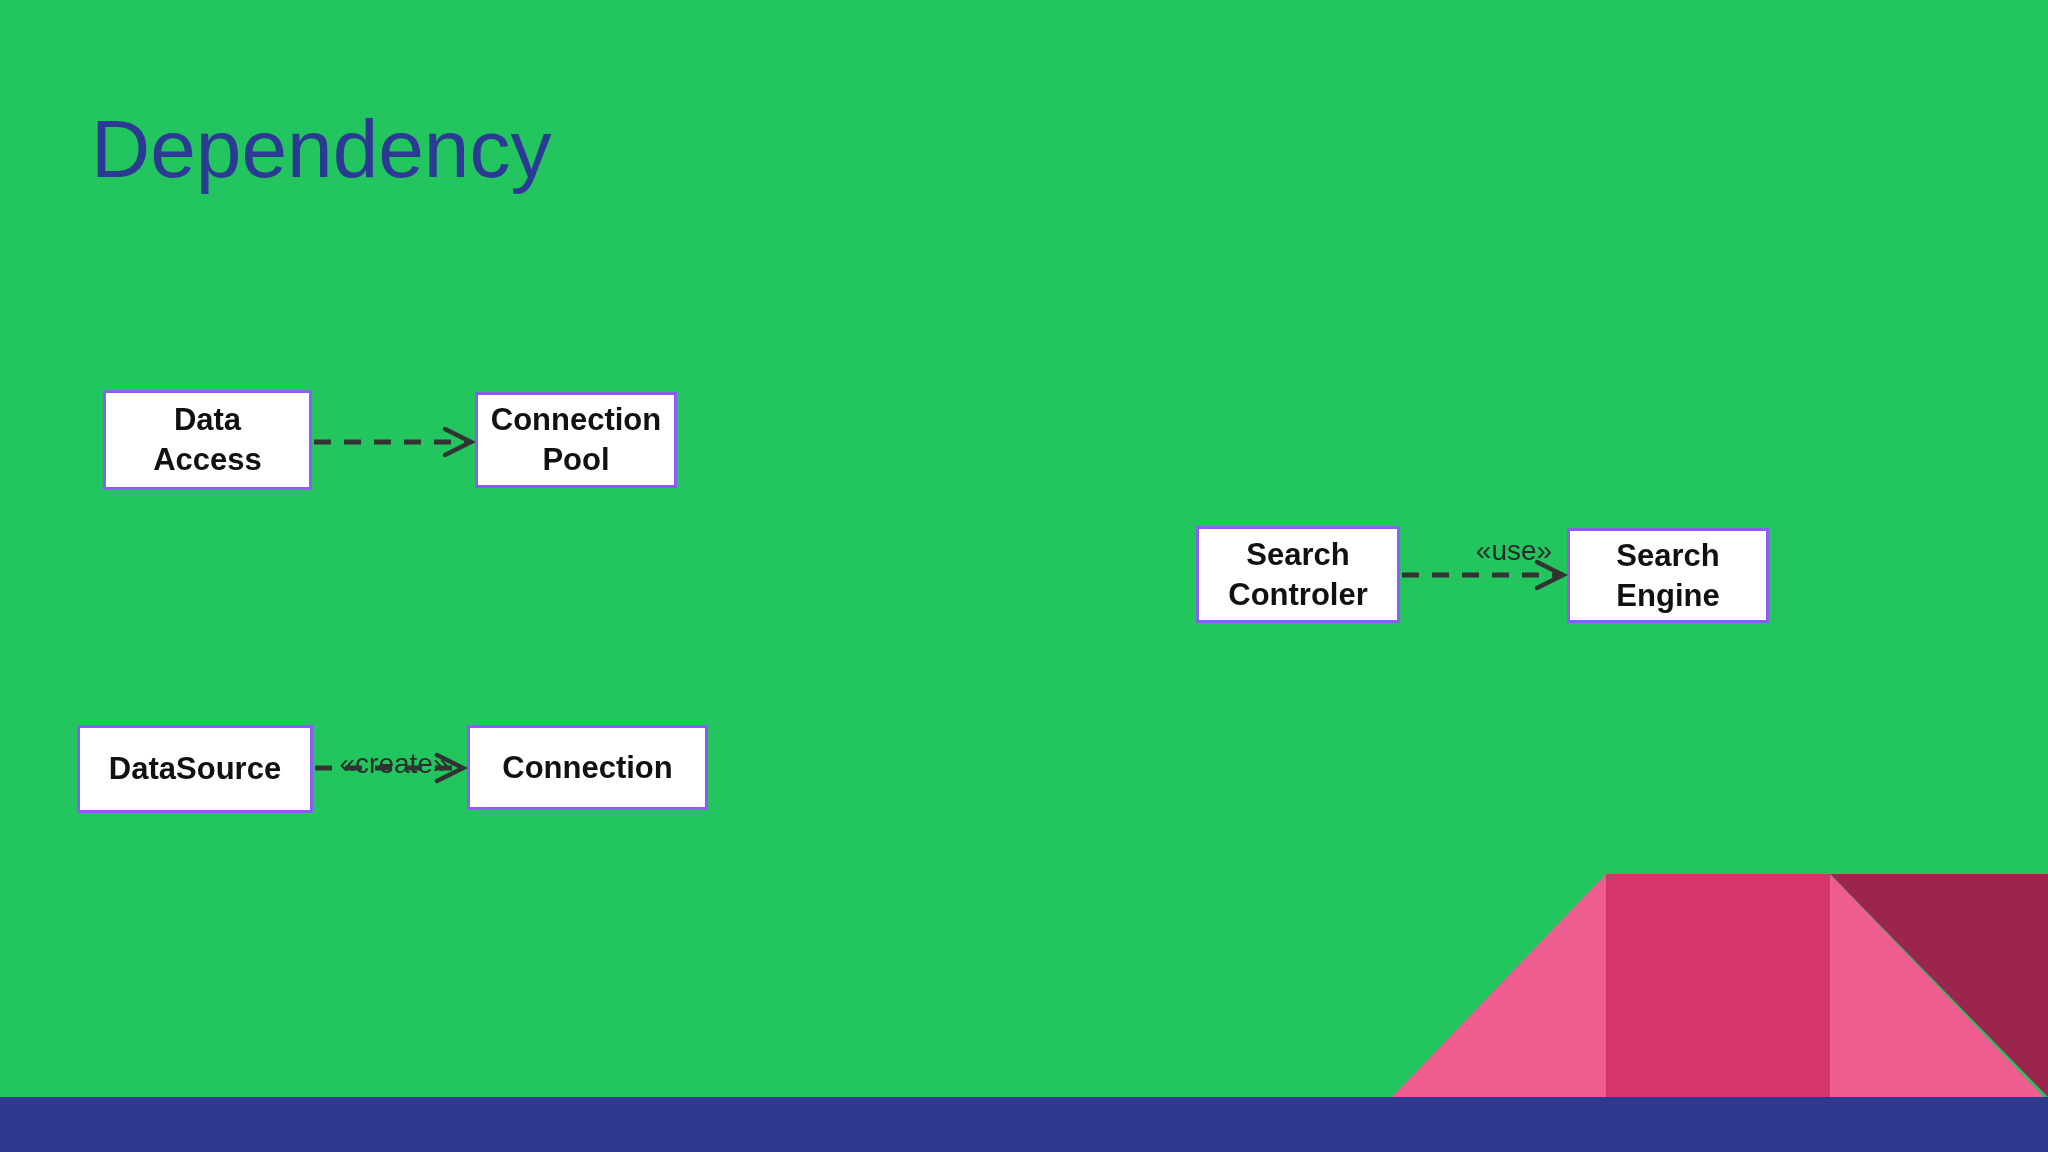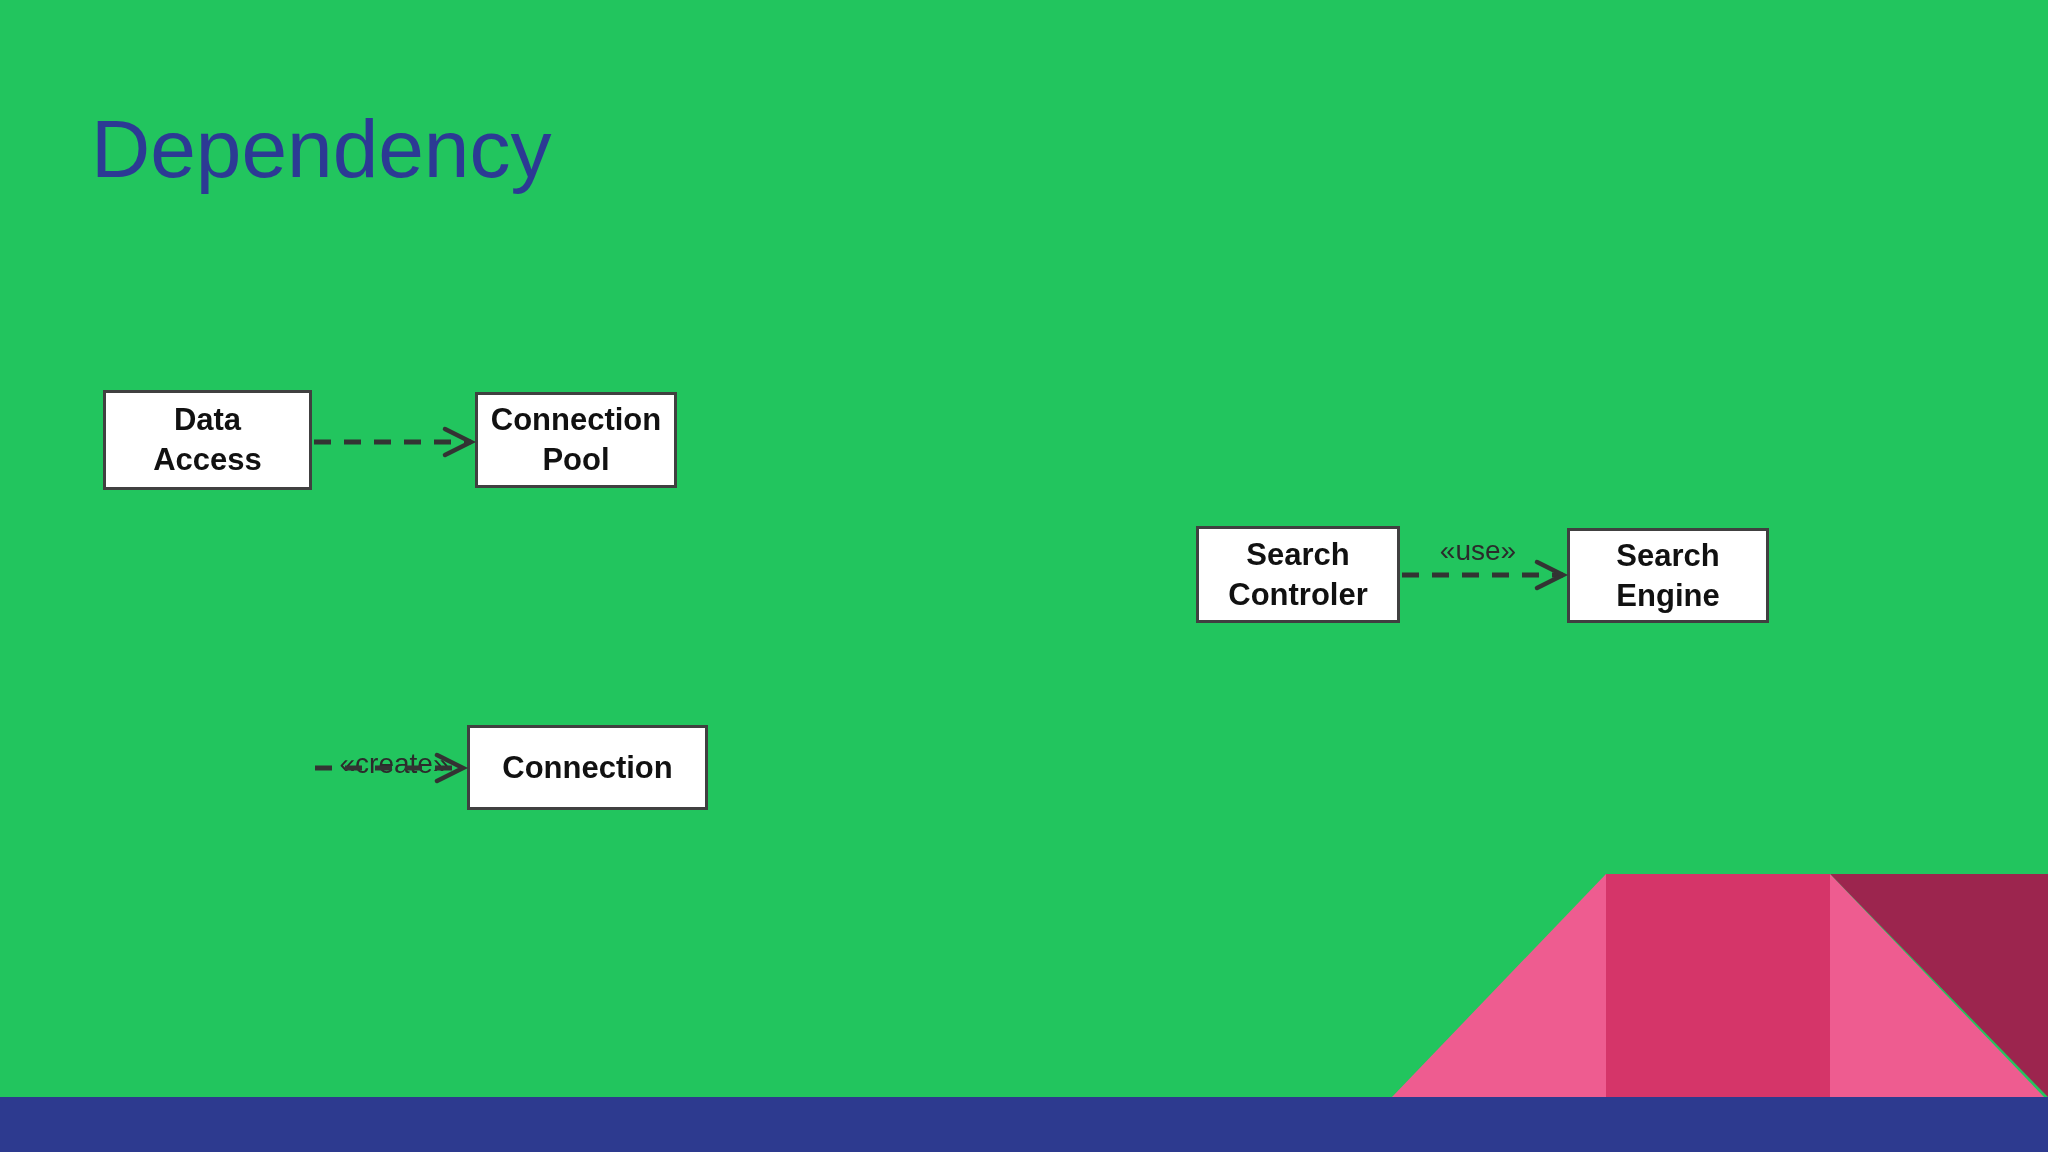--- a/index.html
+++ b/index.html
@@ -18,21 +18,21 @@
     margin: 0;
     font-size: 82px;
     font-weight: 500;
     letter-spacing: 0px;
     color: #2c3a94;
     line-height: 1.25;
   }
   .uml-box {
     position: absolute;
     background: #ffffff;
-    border: 3px solid #404040;
+    border: 3px solid #8b5cf6;
     display: flex;
     align-items: center;
     justify-content: center;
     box-sizing: border-box;
   }
   .uml-label {
     font-weight: bold;
     font-size: 31px;
     line-height: 40px;
     color: #111111;
@@ -53,21 +53,21 @@
     height: 1152px;
     pointer-events: none;
   }
   
   .box-data-access      { left: 103px;  top: 390px; width: 209px; height: 100px; }
   .box-connection-pool  { left: 475px;  top: 392px; width: 202px; height: 96px;  }
   .box-search-controler { left: 1196px; top: 526px; width: 204px; height: 97px;  }
   .box-search-engine    { left: 1567px; top: 528px; width: 202px; height: 95px;  }
   .box-datasource       { left: 77px;   top: 725px; width: 236px; height: 88px;  }
   .box-connection       { left: 467px;  top: 725px; width: 241px; height: 85px;  }
-  .stereo-use    { left: 1408px; top: 535px; width: 140px; }
+  .stereo-use    { left: 1444px; top: 535px; width: 140px; }
   .stereo-create { left: 330px;  top: 748px; width: 128px; }
 </style>
 </head>
 <body>
 
 <div class="slide">
 
   <h1 class="title">Dependency</h1>
 
   <div class="uml-box box-data-access">
@@ -82,20 +82,23 @@
   <div class="uml-box box-search-controler">
     <span class="uml-label">Search
 Controler</span>
   </div>
   <div class="uml-box box-search-engine">
     <span class="uml-label">Search
 Engine</span>
   </div>
   <div class="stereotype stereo-use">«use»</div>
 
+  <div class="uml-box box-datasource">
+    <span class="uml-label">DataSource</span>
+  </div>
   <div class="uml-box box-connection">
     <span class="uml-label">Connection</span>
   </div>
   <div class="stereotype stereo-create">«create»</div>
 
   <svg class="layer" viewBox="0 0 2048 1152">
     <defs>
       <marker id="openArrow" markerWidth="36" markerHeight="36" refX="30" refY="17" orient="auto" markerUnits="userSpaceOnUse">
         <path d="M4,4 L30,17 L4,30" fill="none" stroke="#333333" stroke-width="4.5" stroke-linecap="round"></path>
       </marker>

